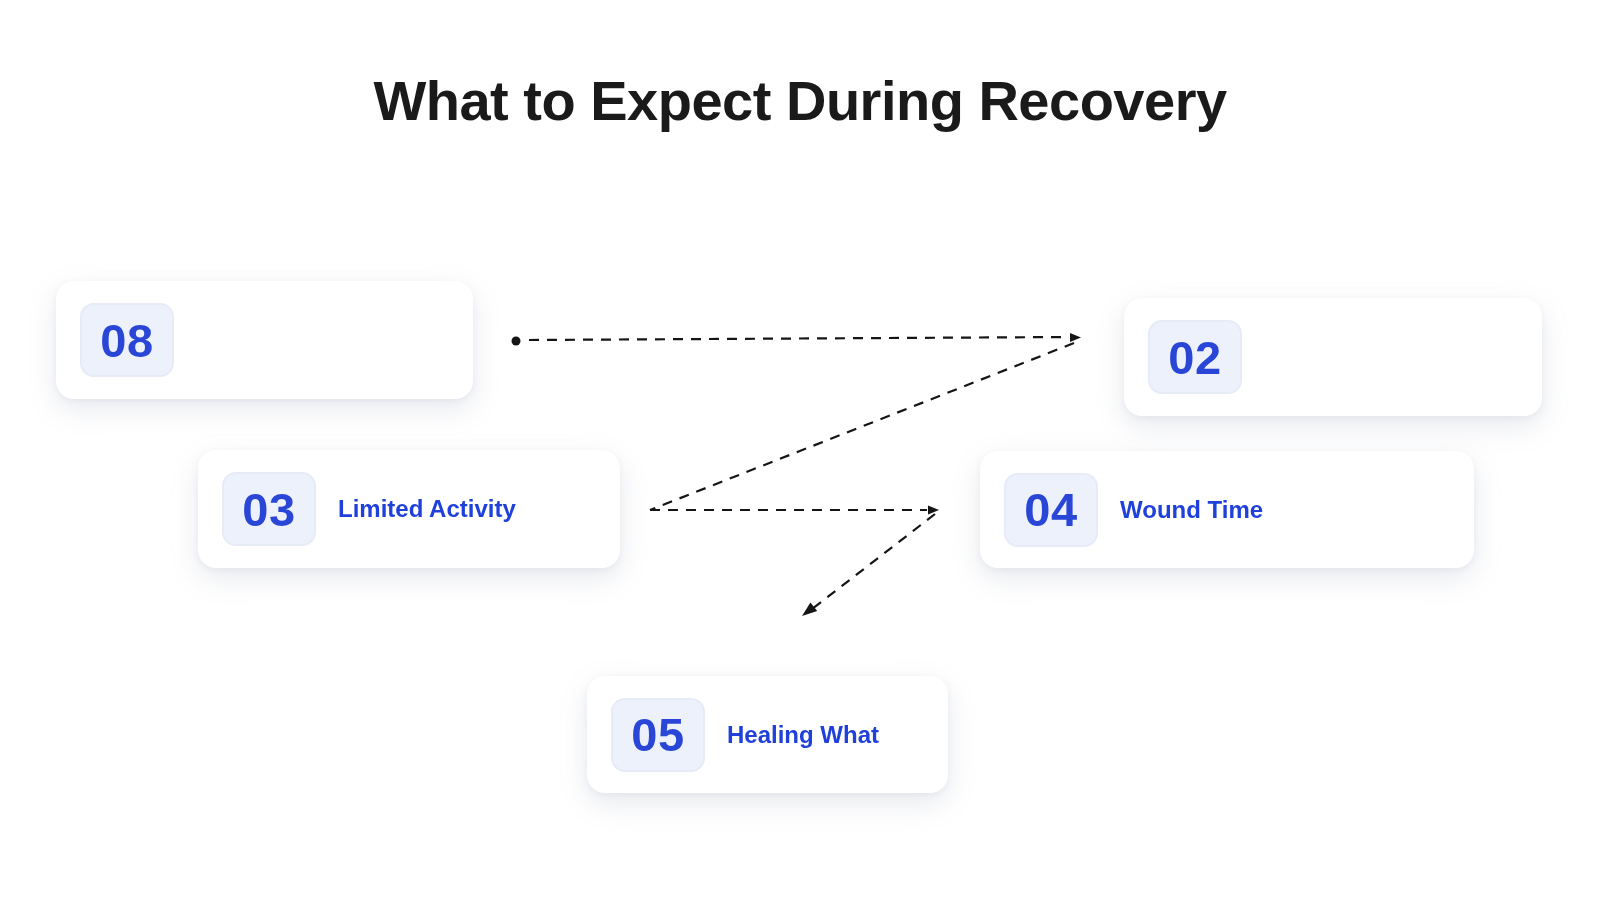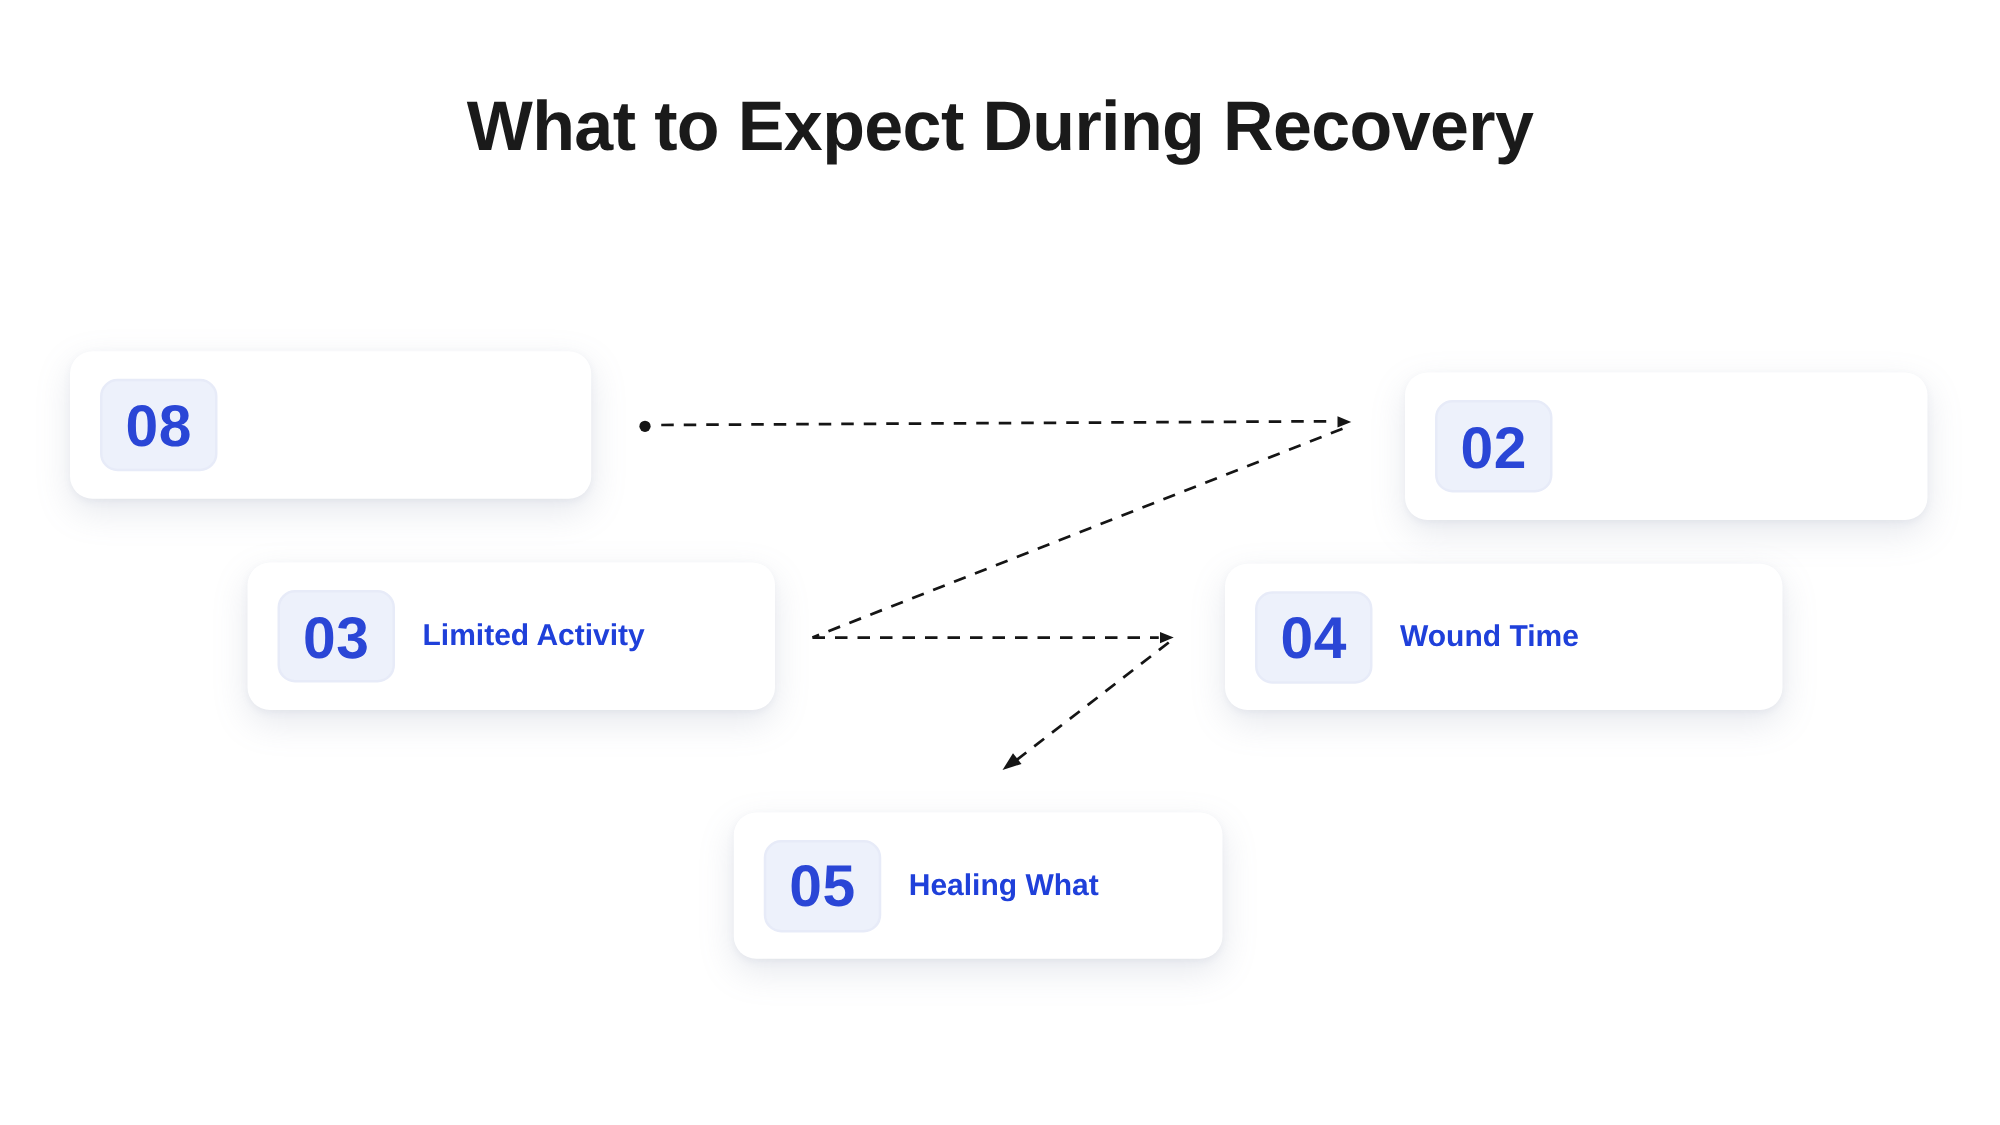--- a/index.html
+++ b/index.html
@@ -43,22 +43,22 @@
     box-shadow: 0 10px 28px rgba(120, 132, 160, 0.18), 0 2px 6px rgba(120, 132, 160, 0.08);
     display: flex;
     align-items: center;
     padding-left: 24px;
     box-sizing: border-box;
     gap: 22px;
   }
   .card-1 { left:  56px; top: 281px; width: 417px; height: 118px; }
   .card-2 { left: 1124px; top: 298px; width: 418px; height: 118px; }
   .card-3 { left: 198px; top: 450px; width: 422px; height: 118px; }
-  .card-4 { left: 980px; top: 451px; width: 446px; height: 117px; }
-  .card-5 { left: 587px; top: 650px; width: 391px; height: 117px; }
+  .card-4 { left: 980px; top: 451px; width: 494px; height: 117px; }
+  .card-5 { left: 587px; top: 676px; width: 361px; height: 117px; }
 
   .badge {
     width: 94px; height: 74px;
     flex: 0 0 94px;
     background: var(--badge-bg, #edf1fb);
     border: 2px solid var(--badge-border, #e7ebf8);
     border-radius: 14px;
     box-sizing: border-box;
     display: flex;
     align-items: center;

